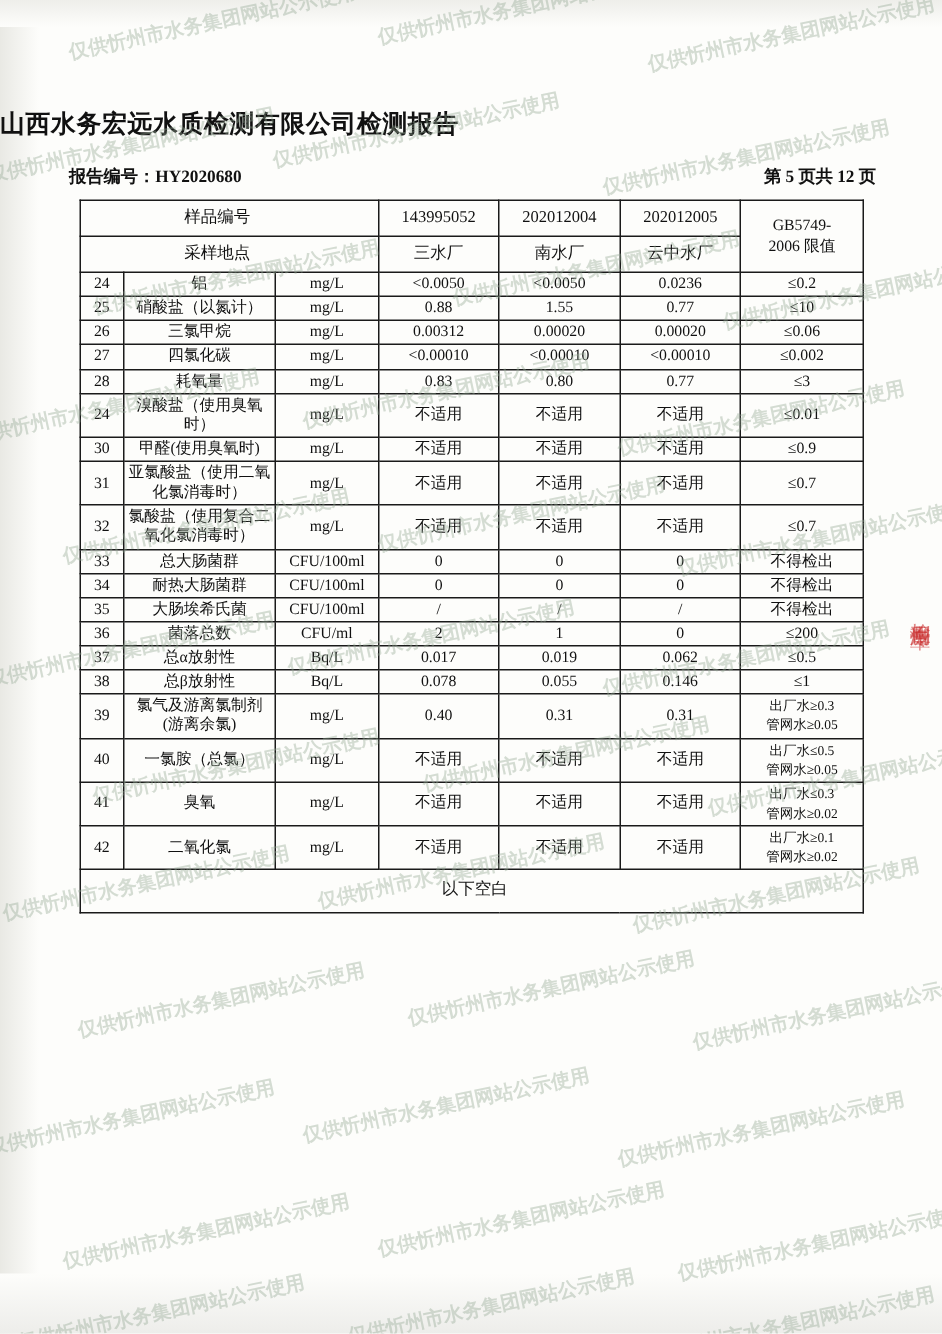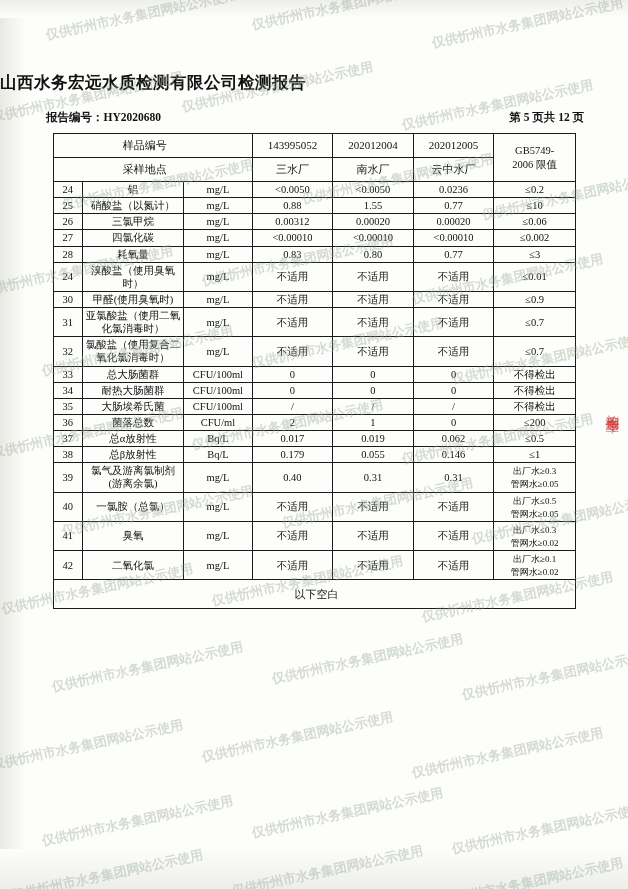--- a/index.html
+++ b/index.html
@@ -312,21 +312,21 @@
           <td>Bq/L</td>
           <td>0.017</td>
           <td>0.019</td>
           <td>0.062</td>
           <td>≤0.5</td>
         </tr>
         <tr>
           <td class="no-cell">38</td>
           <td class="name-cell">总β放射性</td>
           <td>Bq/L</td>
-          <td>0.179</td>
+          <td>0.078</td>
           <td>0.055</td>
           <td>0.146</td>
           <td>≤1</td>
         </tr>
         <tr>
           <td class="no-cell">39</td>
           <td class="name-cell">氯气及游离氯制剂(游离余氯)</td>
           <td>mg/L</td>
           <td>0.40</td>
           <td>0.31</td>

